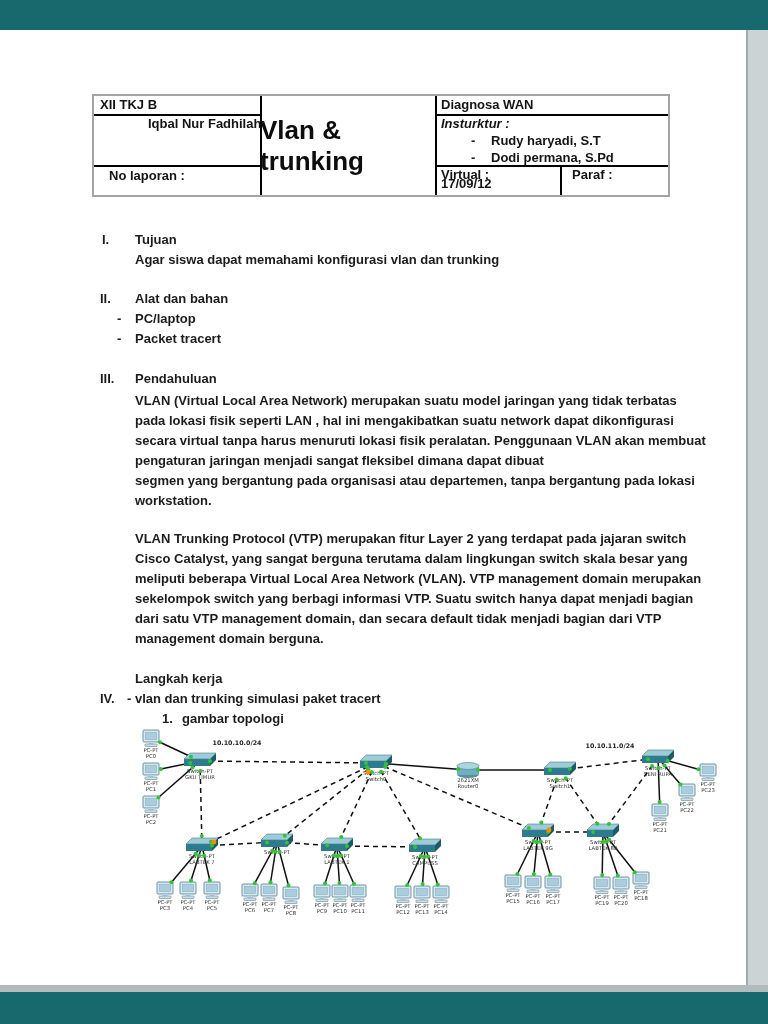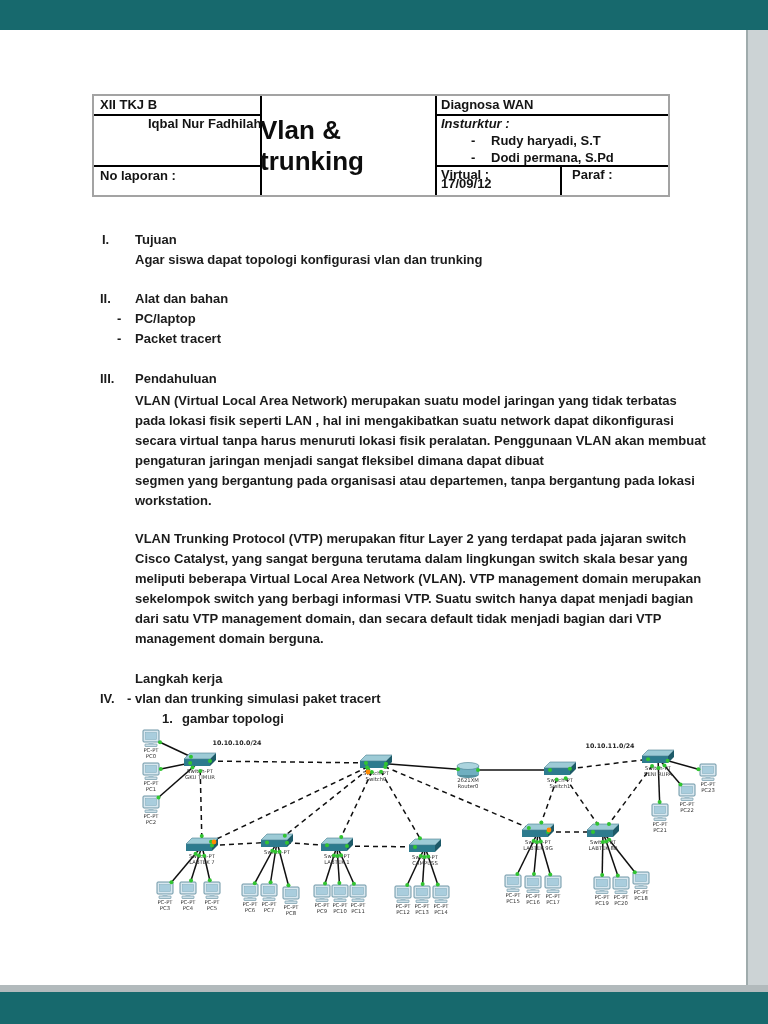--- a/index.html
+++ b/index.html
@@ -40,40 +40,40 @@
   <div class="tl" style="left:166px;top:0;width:2px;height:99px;"></div>
   <div class="tl" style="left:341px;top:0;width:2px;height:99px;"></div>
   <div class="tl" style="left:466px;top:69px;width:2px;height:30px;"></div>
   <div class="tl" style="left:0;top:18px;width:166px;height:2px;"></div>
   <div class="tl" style="left:0;top:69px;width:166px;height:2px;"></div>
   <div class="tl" style="left:343px;top:18px;width:231px;height:2px;"></div>
   <div class="tl" style="left:343px;top:69px;width:231px;height:2px;"></div>
 
   <div class="cell" style="left:6px;top:1px;">XII TKJ B</div>
   <div class="cell" style="left:6px;top:20px;margin-left:48px;">Iqbal Nur Fadhilah</div>
-  <div class="cell" style="left:6px;top:72px;">No laporan :</div>
+  <div class="cell" style="left:15px;top:72px;">No laporan :</div>
 
   <div class="title-cell">Vlan &amp; trunking</div>
 
   <div class="cell" style="left:347px;top:1px;">Diagnosa WAN</div>
   <div class="cell" style="left:347px;top:20px;font-style:italic;">Insturktur :</div>
   <div class="cell" style="left:377px;top:37px;">-</div>
   <div class="cell" style="left:397px;top:37px;">Rudy haryadi, S.T</div>
   <div class="cell" style="left:377px;top:54px;">-</div>
   <div class="cell" style="left:397px;top:54px;">Dodi permana, S.Pd</div>
   <div class="cell" style="left:347px;top:71px;">Virtual :</div>
   <div class="cell" style="left:347px;top:80px;">17/09/12</div>
   <div class="cell" style="left:478px;top:71px;">Paraf :</div>
 </div>
 
 <div>
 
   <div class="num" style="left:102px;top:230px;">I.</div>
   <div class="ttl" style="left:135px;top:230px;">Tujuan</div>
-  <div class="ln" style="left:135px;top:250px;">Agar siswa dapat topologi konfigurasi vlan dan trunking</div>
+  <div class="ln" style="left:135px;top:250px;">Agar siswa dapat memahami konfigurasi vlan dan trunking</div>
 
   <div class="num" style="left:100px;top:289px;">II.</div>
   <div class="ttl" style="left:135px;top:289px;">Alat dan bahan</div>
   <div class="ln" style="left:117px;top:309px;">-</div>
   <div class="ln" style="left:135px;top:309px;">PC/laptop</div>
   <div class="ln" style="left:117px;top:329px;">-</div>
   <div class="ln" style="left:135px;top:329px;">Packet tracert</div>
 
   <div class="num" style="left:100px;top:369px;text-align:right;">III.</div>
   <div class="ttl" style="left:135px;top:369px;">Pendahuluan</div>

